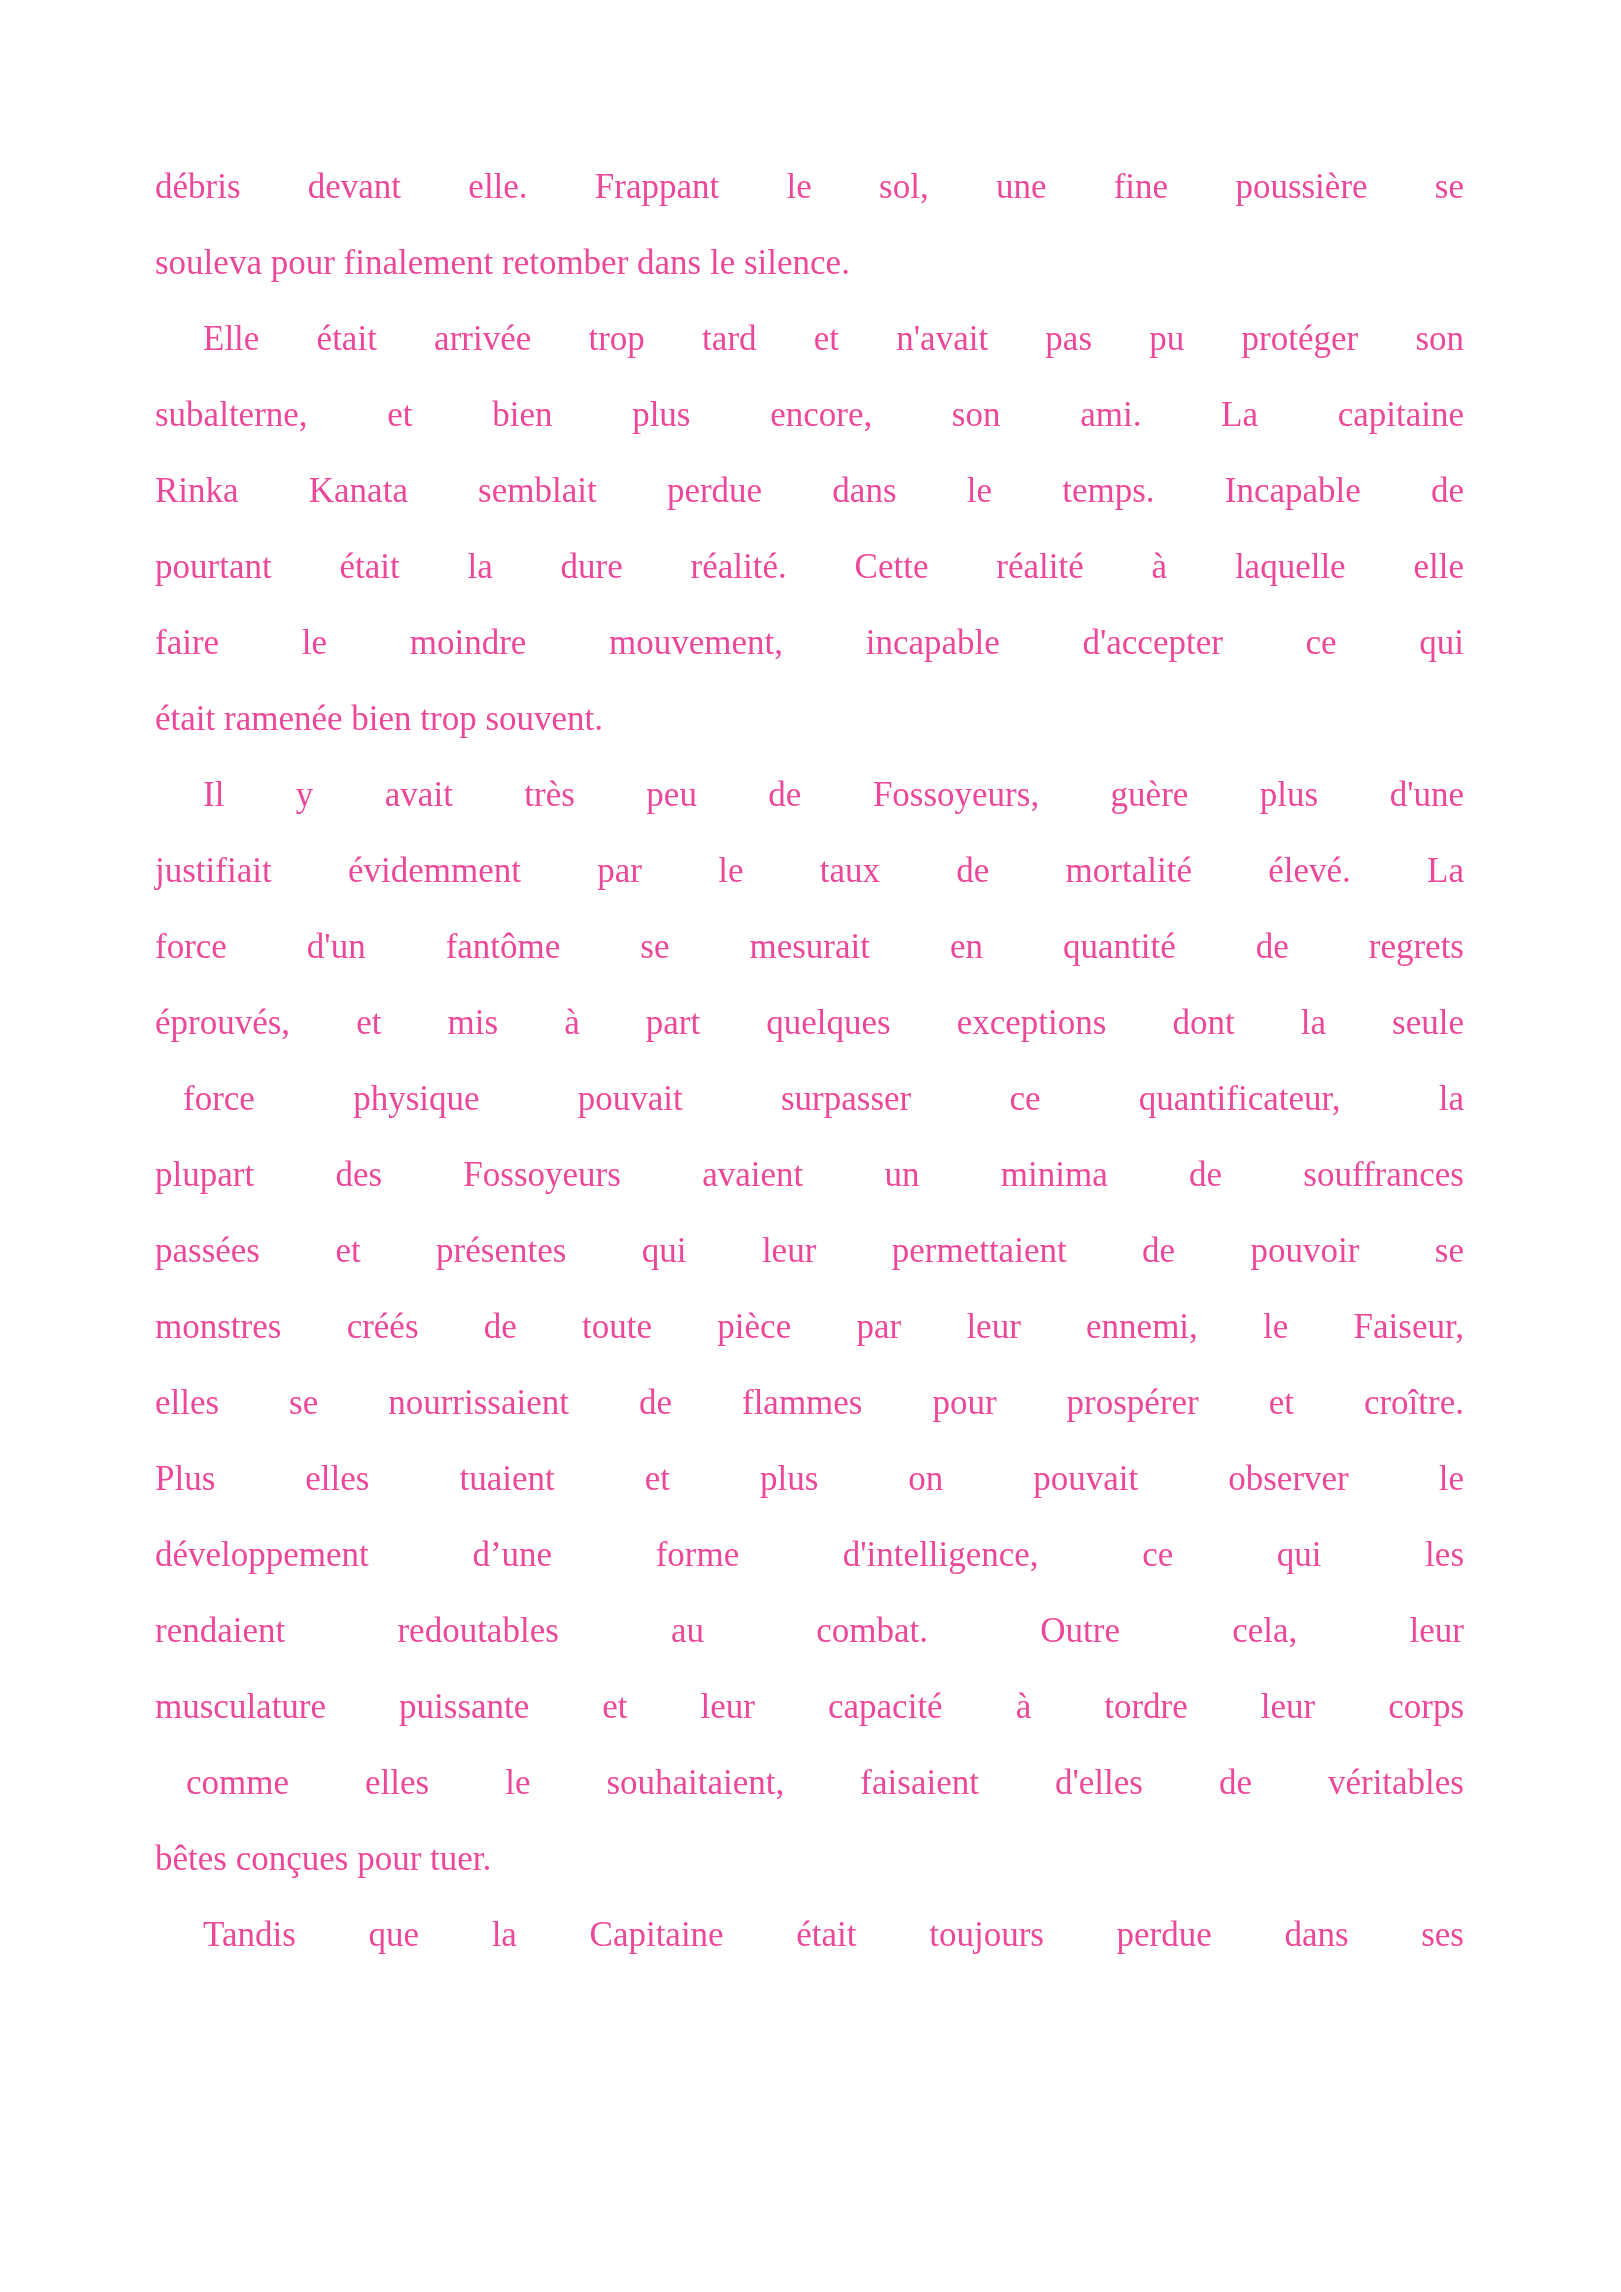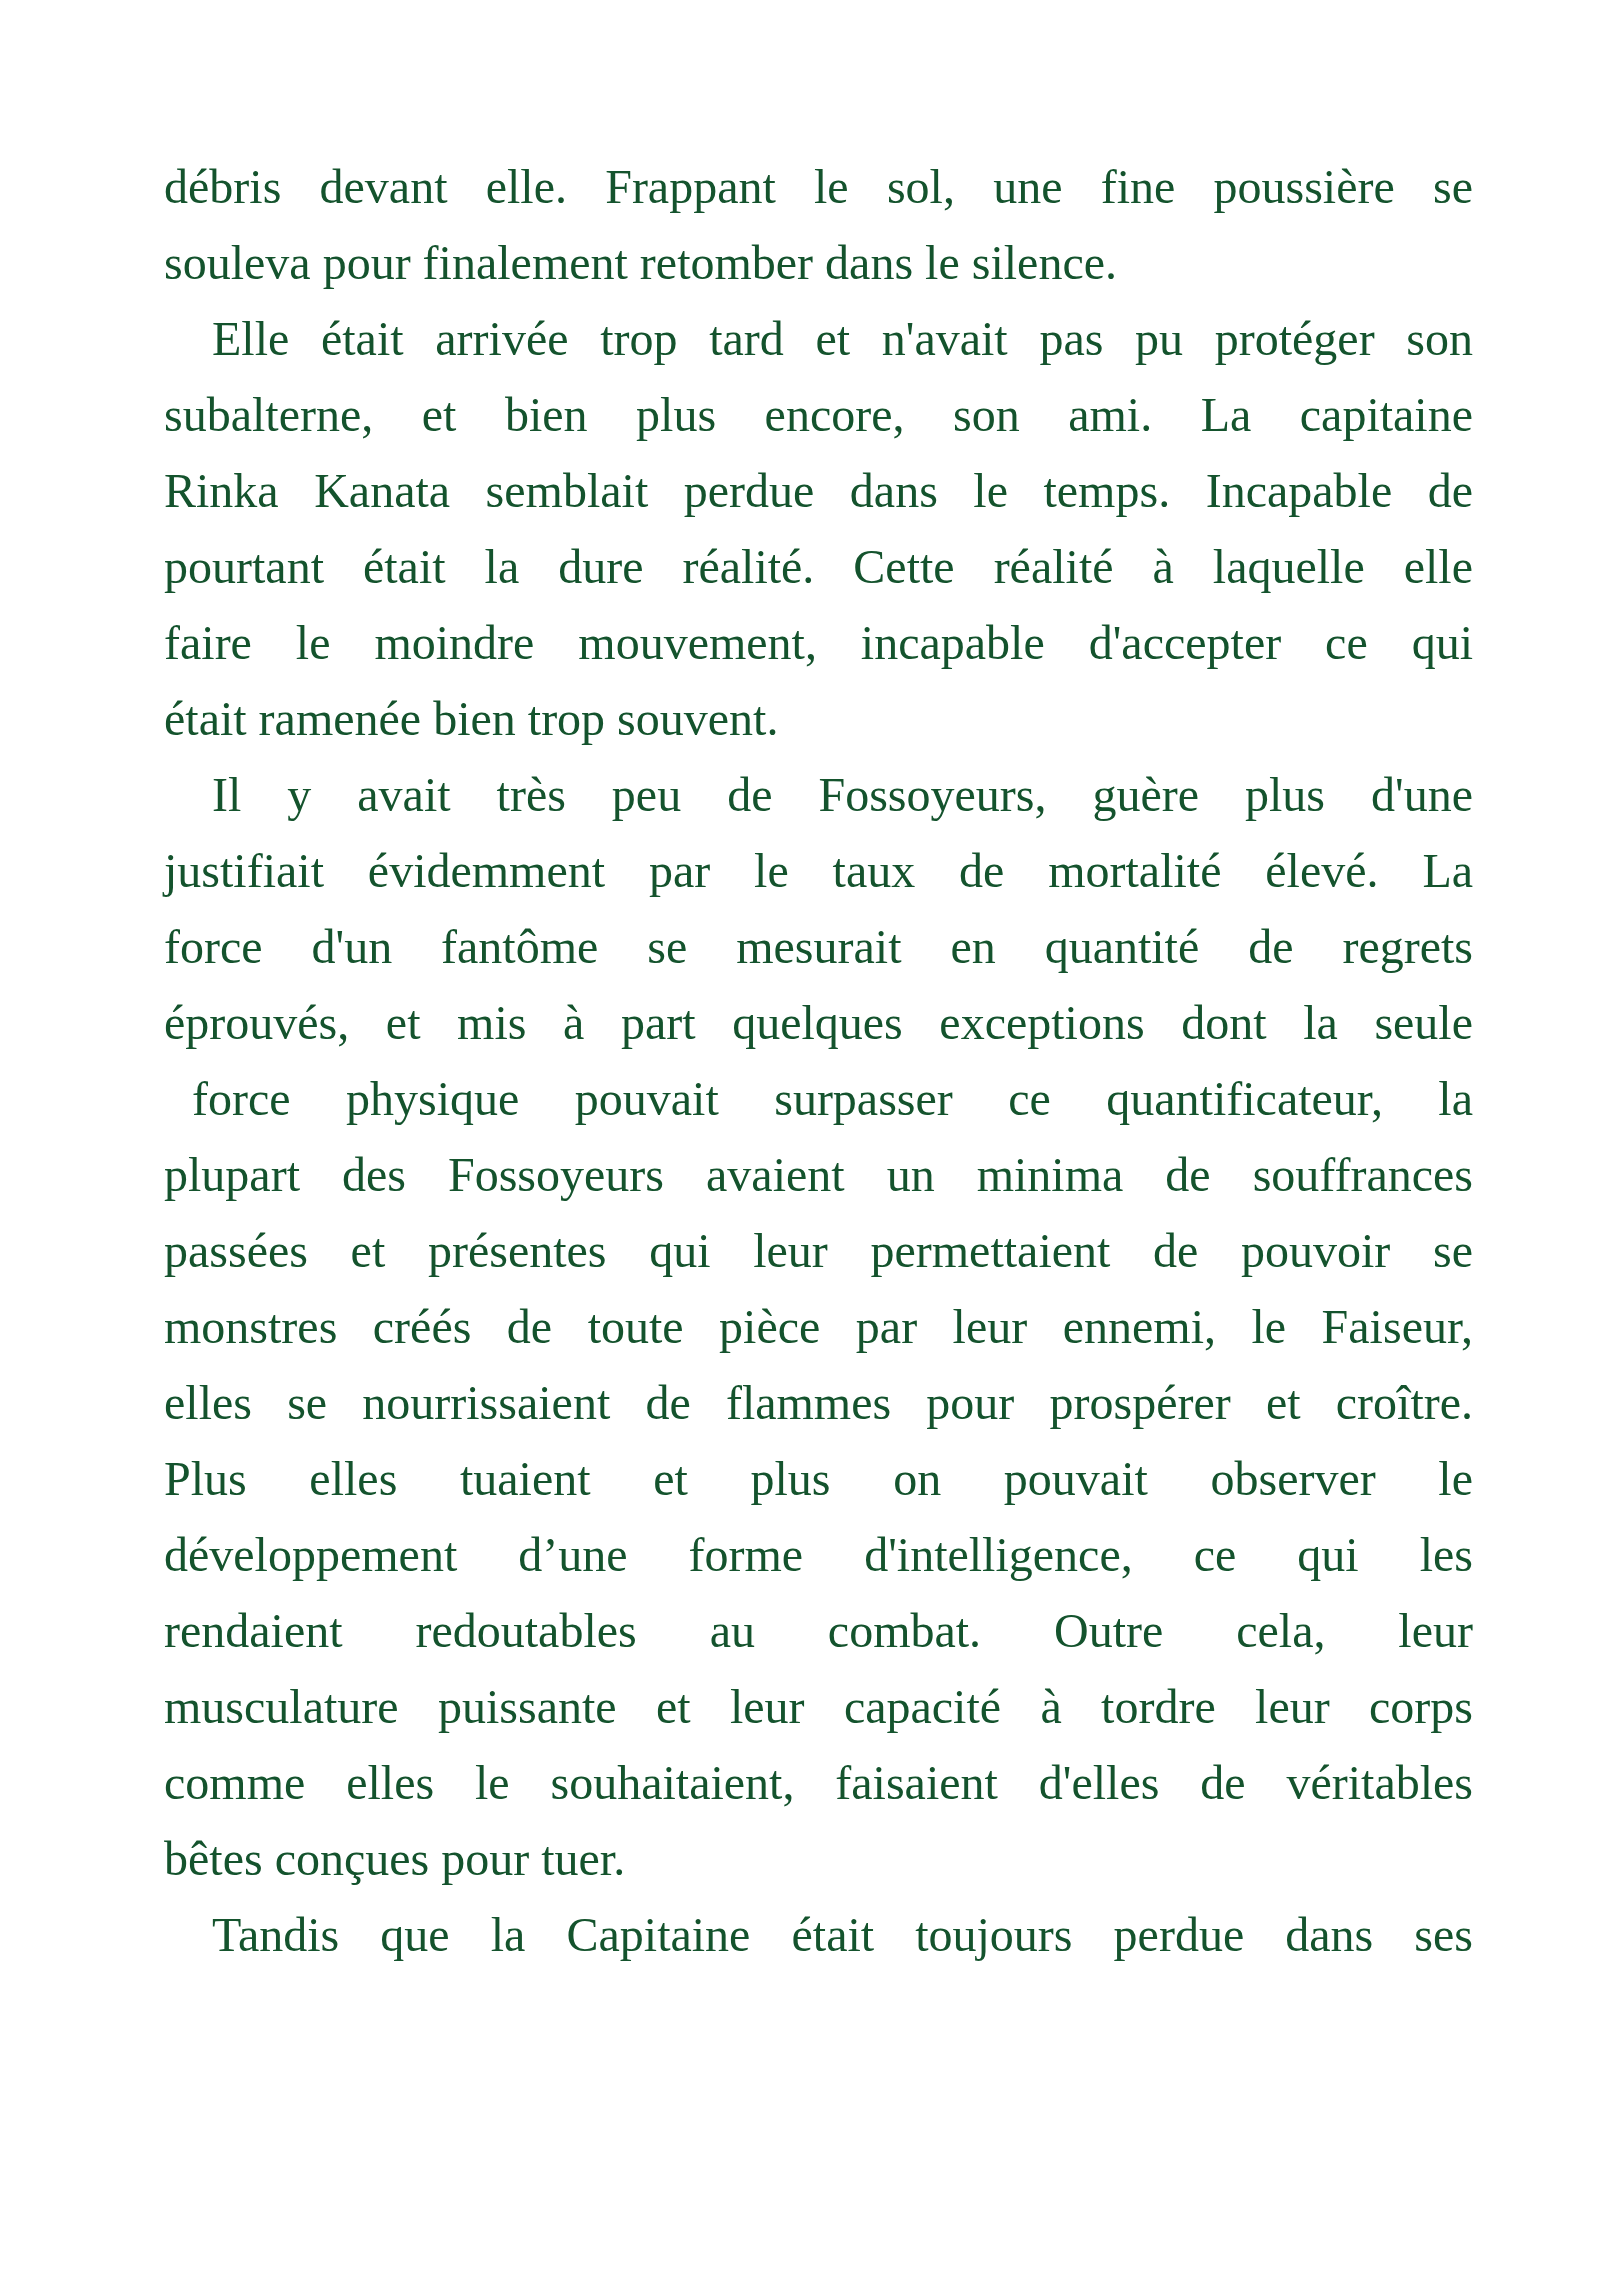--- a/index.html
+++ b/index.html
@@ -1,25 +1,25 @@
 <!DOCTYPE html>
 <html><head>
 <meta charset="utf-8">
 <style>
   html, body { margin: 0; padding: 0; background: #ffffff; }
   body { width: 1621px; height: 2293px; position: relative; overflow: hidden; }
   .page {
     position: absolute;
-    left: 164px;
+    left: 155px;
     top: 149px;
     width: 1309px;
     font-family: "Liberation Serif", "DejaVu Serif", serif;
-    font-size: 48px;
+    font-size: 35px;
     line-height: 76px;
-    color: #14532d;
+    color: #ec4899;
   }
   .para {
     margin: 0;
     text-align: justify;
     text-align-last: left;
     hyphens: none;
   }
   .line { display: block; text-align: justify; text-align-last: justify; white-space: nowrap; }
   .line.last { text-align-last: left; }
 </style>
@@ -46,20 +46,20 @@
     <span class="line" style="white-space: normal; text-align-last: justify;">éprouvés, et mis à part quelques exceptions dont la seule</span>
     <span class="line" style="white-space: normal; text-align-last: justify; margin-left: 28px;">force physique pouvait surpasser ce quantificateur, la</span>
     <span class="line" style="white-space: normal; text-align-last: justify;">plupart des Fossoyeurs avaient un minima de souffrances</span>
     <span class="line" style="white-space: normal; text-align-last: justify;">passées et présentes qui leur permettaient de pouvoir se</span>
     <span class="line" style="white-space: normal; text-align-last: justify;">monstres créés de toute pièce par leur ennemi, le Faiseur,</span>
     <span class="line" style="white-space: normal; text-align-last: justify;">elles se nourrissaient de flammes pour prospérer et croître.</span>
     <span class="line" style="white-space: normal; text-align-last: justify;">Plus elles tuaient et plus on pouvait observer le</span>
     <span class="line" style="white-space: normal; text-align-last: justify;">développement d’une forme d'intelligence, ce qui les</span>
     <span class="line" style="white-space: normal; text-align-last: justify;">rendaient redoutables au combat. Outre cela, leur</span>
     <span class="line" style="white-space: normal; text-align-last: justify;">musculature puissante et leur capacité à tordre leur corps</span>
-    <span class="line" style="white-space: normal; text-align-last: justify;">comme elles le souhaitaient, faisaient d'elles de véritables</span>
+    <span class="line" style="white-space: normal; text-align-last: justify; margin-left: 31px;">comme elles le souhaitaient, faisaient d'elles de véritables</span>
     <span class="line last">bêtes conçues pour tuer.</span>
   </p>
   <p class="para">
     <span class="line" style="padding-left: 48px; white-space: normal; text-align-last: justify;">Tandis que la Capitaine était toujours perdue dans ses</span>
   </p>
 </div>
 
 
 </body></html>

